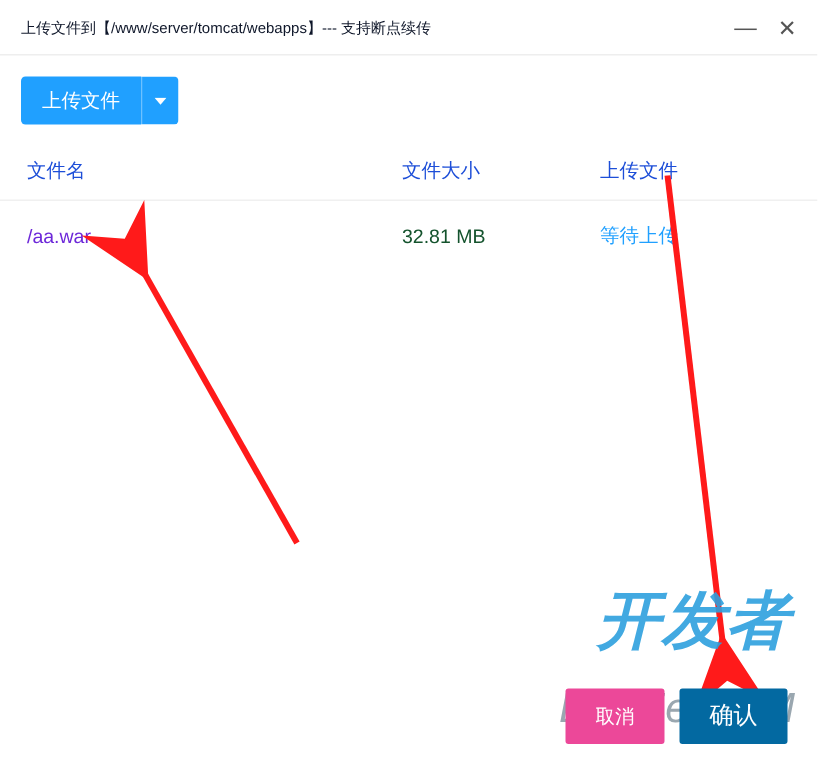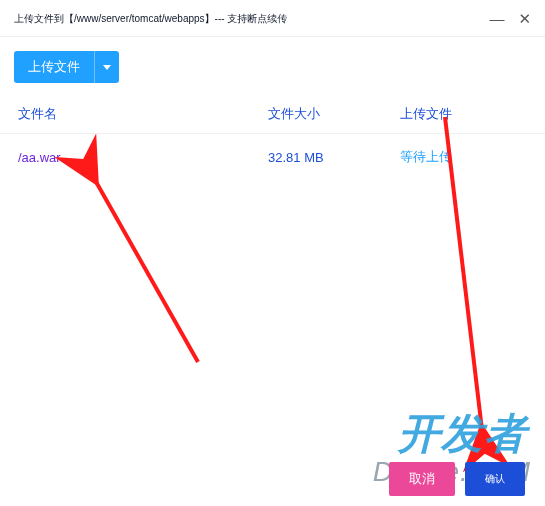--- a/index.html
+++ b/index.html
@@ -59,21 +59,21 @@
     .col-size { flex: 0 0 132px; }
     .col-status { flex: 1; }
     .table-row {
       display: flex;
       padding: 14px 18px;
       color: #777;
       font-size: 13px;
       align-items: center;
     }
     .table-row .col-name { color: #6d28d9; }
-    .table-row .col-size { color: #1d4ed8; }
+    .table-row .col-size { color: #14532d; }
     .status-wait { color: #20a0ff; }
     .annot-arrows {
       position: absolute;
       left: 0; top: 0;
       width: 545px; height: 506px;
       pointer-events: none;
     }
     .footer {
       position: absolute;
       left: 0; right: 0; bottom: 10px;
@@ -86,32 +86,32 @@
     .btn-cancel {
       background: #ec4899;
       color: #fff;
       border: none;
       padding: 8px 20px;
       border-radius: 2px;
       font-size: 13px;
       cursor: pointer;
     }
     .btn-confirm {
-      background: #1d4ed8;
+      background: #0369a1;
       color: #fff;
       border: none;
       padding: 8px 20px;
       border-radius: 2px;
-      font-size: 10px;
+      font-size: 16px;
       cursor: pointer;
     }
     .watermark1 {
       position: absolute;
       right: 18px;
-      bottom: 44px;
+      bottom: 64px;
       font-size: 42px;
       font-style: italic;
       font-weight: 600;
       color: #2ea0de;
       opacity: 0.9;
       letter-spacing: 1px;
       pointer-events: none;
     }
     .watermark2 {
       position: absolute;

